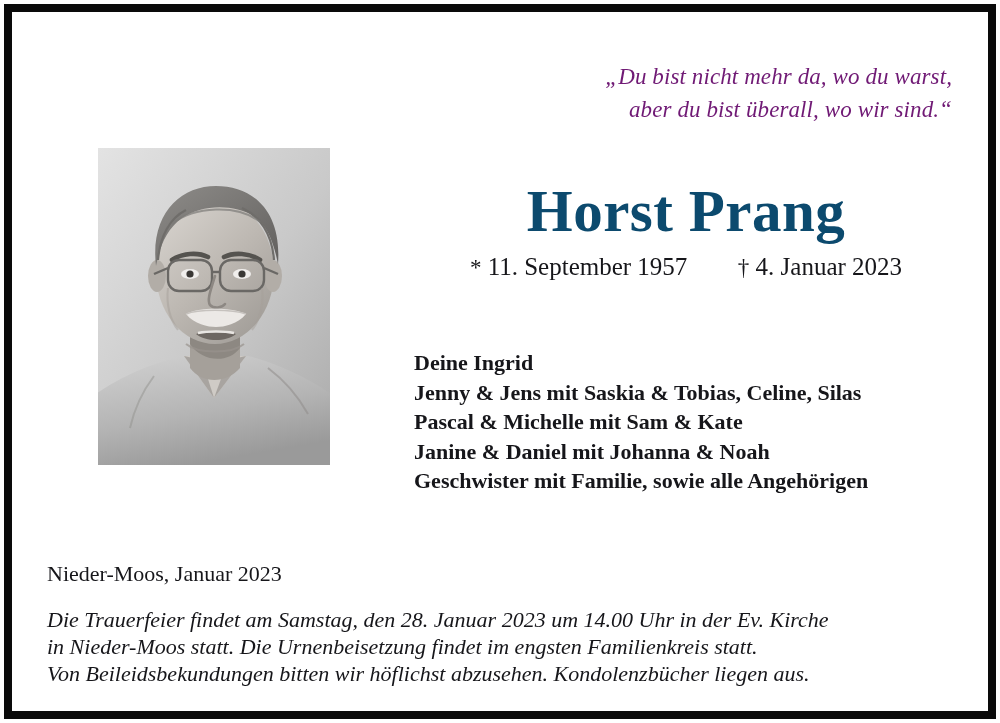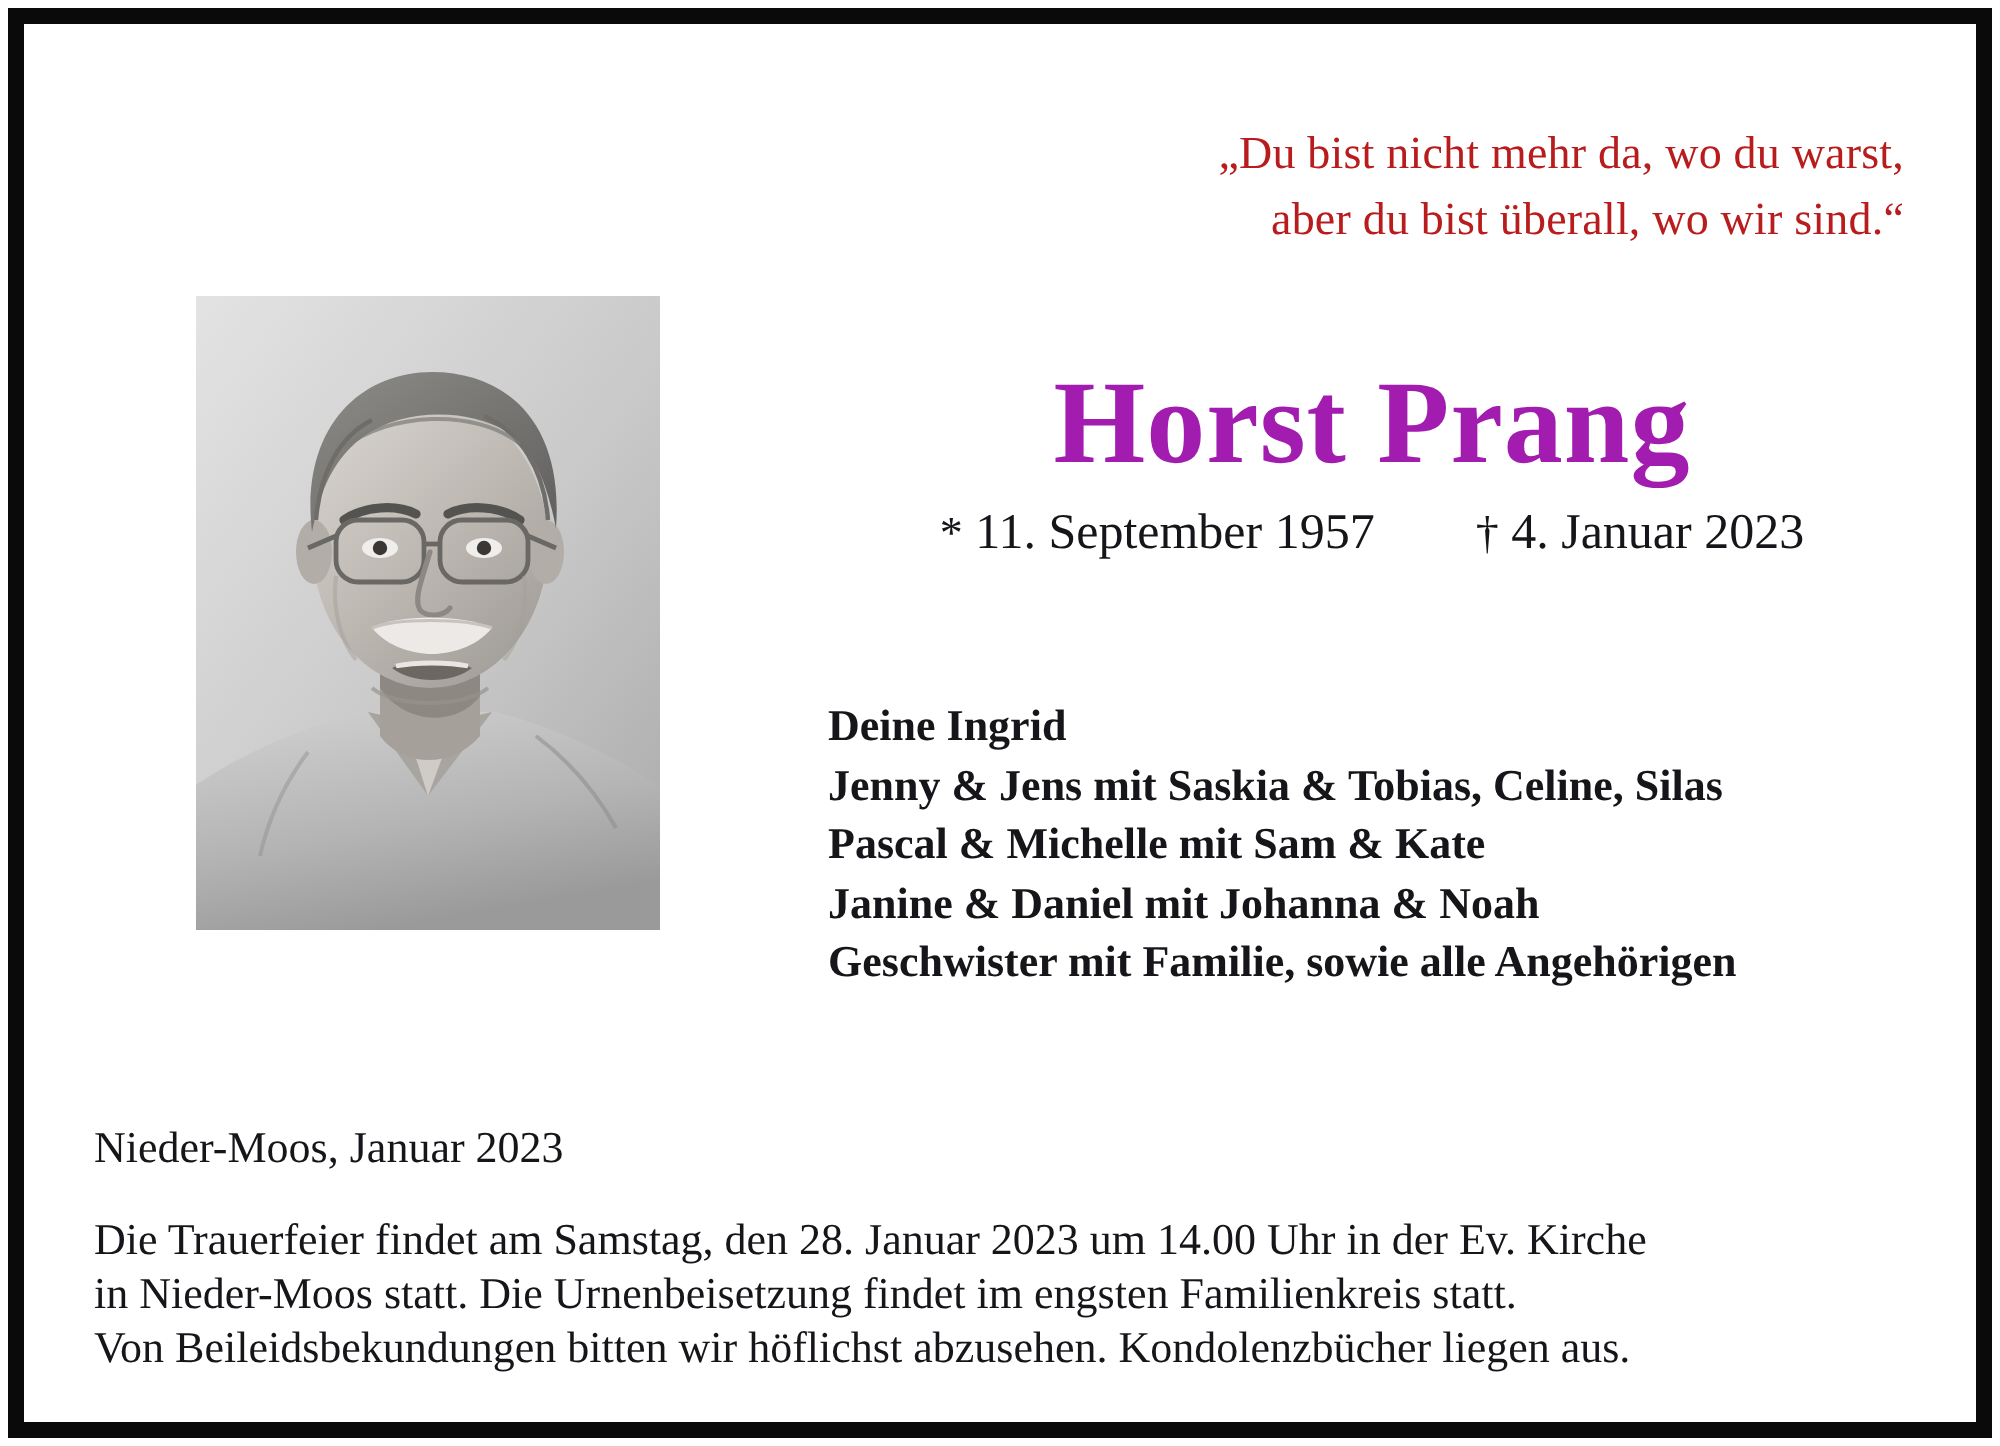--- a/index.html
+++ b/index.html
@@ -34,23 +34,24 @@
     background: #ffffff;
   }
 
   
   .quote-block {
     position: absolute;
     right: 36px;
     top: 48px;
     width: 520px;
     text-align: right;
+    font-style: italic;
     font-size: 23px;
     line-height: 33px;
-    color: #b91c1c;
+    color: #701a75;
     letter-spacing: 0.1px;
   }
   .quote-line { display: block; white-space: nowrap; }
 
   
   .portrait {
     position: absolute;
     left: 86px;
     top: 136px;
     width: 232px;
@@ -66,21 +67,21 @@
     left: 380px;
     top: 168px;
     width: 588px;
     text-align: center;
   }
   .deceased-name {
     font-size: 59px;
     font-weight: bold;
     line-height: 62px;
     letter-spacing: 0.5px;
-    color: #a21caf;
+    color: #0c4a6e;
     white-space: nowrap;
   }
   .dates-row {
     margin-top: 10px;
     font-size: 25px;
     line-height: 30px;
     color: #16161a;
     white-space: nowrap;
   }
   .date-sym { font-size: 23px; }
@@ -112,20 +113,21 @@
 
   
   .arrangements {
     position: absolute;
     left: 35px;
     top: 594px;
     width: 930px;
     font-size: 22px;
     line-height: 27px;
     color: #16161a;
+    font-style: italic;
   }
   .arrangement-line { display: block; white-space: nowrap; }
 </style>
 </head>
 <body>
 
 <div class="notice-frame">
   <div class="notice-inner">
 
     <div class="quote-block">

